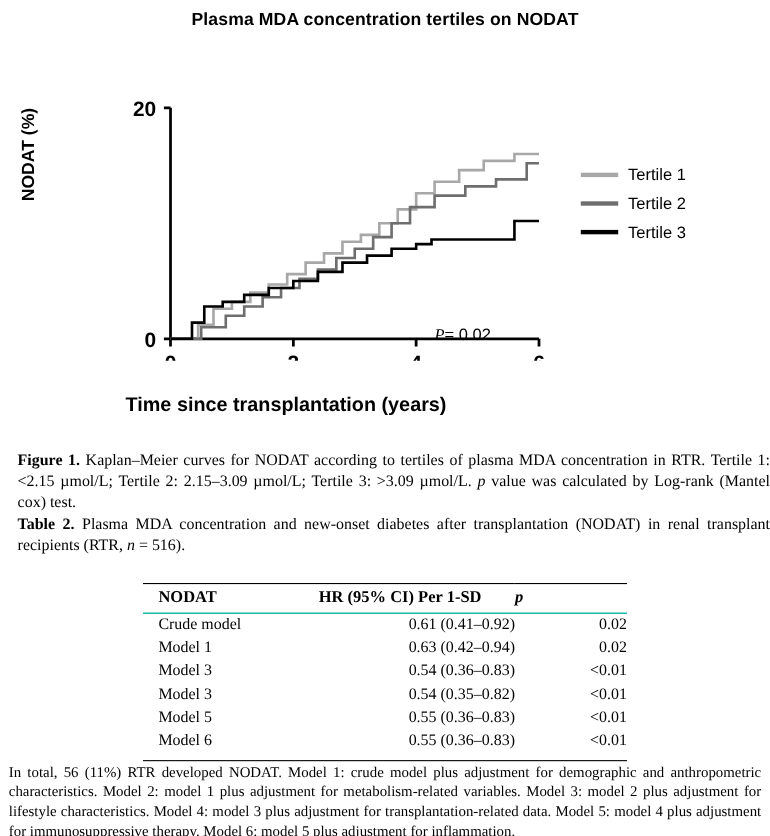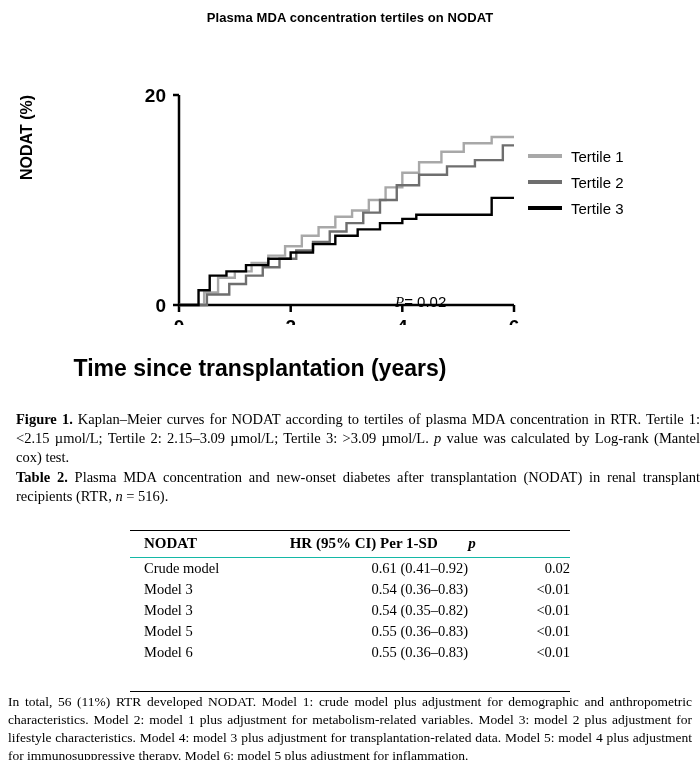--- a/index.html
+++ b/index.html
@@ -20,57 +20,56 @@
     height: 760px;
     position: relative;
     box-sizing: border-box;
   }
 
   
   .fig-title {
     text-align: center;
     font-family: "Liberation Sans", sans-serif;
     font-weight: bold;
-    font-size: 13px;
+    font-size: 16px;
     letter-spacing: 0.1px;
     margin-top: 10px;
   }
   .figure-area {
     position: relative;
     width: 700px;
     height: 320px;
   }
   .chart-wrap {
     position: absolute;
     left: 0;
     top: 30px;
     width: 674px;
     height: 270px;
-    padding-left: 24px;
   }
   .y-axis-label {
     position: absolute;
     left: 18px;
     top: 125px;
     transform: rotate(-90deg);
     transform-origin: left top;
     font-family: "Liberation Sans", sans-serif;
     font-weight: bold;
     font-size: 16px;
     white-space: nowrap;
   }
   .x-axis-label {
     position: absolute;
     left: 0;
     top: 300px;
     width: 520px;
     text-align: center;
     font-family: "Liberation Sans", sans-serif;
     font-weight: bold;
-    font-size: 23px;
+    font-size: 18px;
   }
   .legend {
     position: absolute;
     left: 528px;
     top: 88px;
     font-family: "Liberation Sans", sans-serif;
     font-size: 15px;
   }
   .legend-row {
     display: flex;
@@ -234,20 +233,25 @@
           <th class="col-p"><i>p</i></th>
         </tr>
       </thead>
       <tbody id="table-body">
           <tr>
             <td class="col-name">Crude model</td>
             <td class="col-hr">0.61 (0.41–0.92)</td>
             <td class="col-p">0.02</td>
           </tr>
           <tr>
+            <td class="col-name">Model 1</td>
+            <td class="col-hr">0.63 (0.42–0.94)</td>
+            <td class="col-p">0.02</td>
+          </tr>
+          <tr>
             <td class="col-name">Model 3</td>
             <td class="col-hr">0.54 (0.36–0.83)</td>
             <td class="col-p">&lt;0.01</td>
           </tr>
           <tr>
             <td class="col-name">Model 3</td>
             <td class="col-hr">0.54 (0.35–0.82)</td>
             <td class="col-p">&lt;0.01</td>
           </tr>
           <tr>

